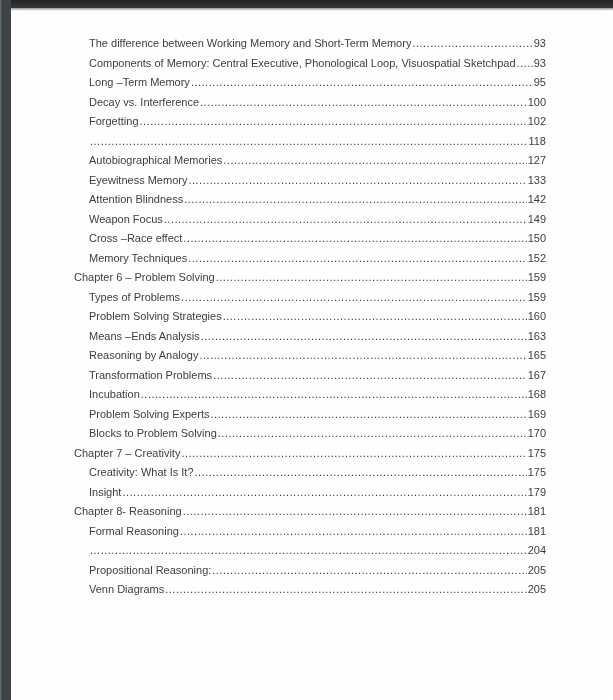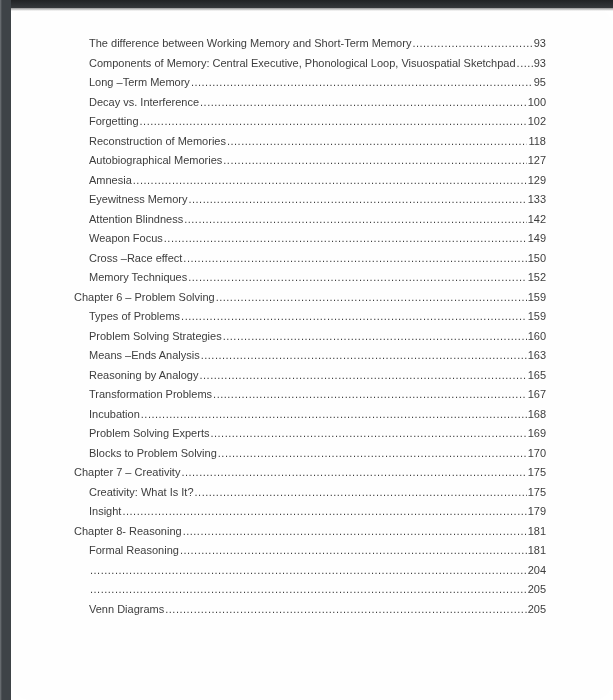--- a/index.html
+++ b/index.html
@@ -113,33 +113,27 @@
     <span class="toc-title">Decay vs. Interference</span>
     <span class="toc-leader"></span>
     <span class="toc-page">100</span>
   </div>
       <div class="toc-row level-2">
     <span class="toc-title">Forgetting</span>
     <span class="toc-leader"></span>
     <span class="toc-page">102</span>
   </div>
       <div class="toc-row level-2">
-    <span class="toc-title">Reconstruction of Memories</span>
     <span class="toc-leader"></span>
     <span class="toc-page">118</span>
   </div>
       <div class="toc-row level-2">
     <span class="toc-title">Autobiographical Memories</span>
     <span class="toc-leader"></span>
     <span class="toc-page">127</span>
-  </div>
-      <div class="toc-row level-2">
-    <span class="toc-title">Amnesia</span>
-    <span class="toc-leader"></span>
-    <span class="toc-page">129</span>
   </div>
       <div class="toc-row level-2">
     <span class="toc-title">Eyewitness Memory</span>
     <span class="toc-leader"></span>
     <span class="toc-page">133</span>
   </div>
       <div class="toc-row level-2">
     <span class="toc-title">Attention Blindness</span>
     <span class="toc-leader"></span>
     <span class="toc-page">142</span>
@@ -227,20 +221,21 @@
       <div class="toc-row level-2">
     <span class="toc-title">Formal Reasoning</span>
     <span class="toc-leader"></span>
     <span class="toc-page">181</span>
   </div>
       <div class="toc-row level-2">
     <span class="toc-leader"></span>
     <span class="toc-page">204</span>
   </div>
       <div class="toc-row level-2">
+    <span class="toc-title">Propositional Reasoning:</span>
     <span class="toc-leader"></span>
     <span class="toc-page">205</span>
   </div>
       <div class="toc-row level-2">
     <span class="toc-title">Venn Diagrams</span>
     <span class="toc-leader"></span>
     <span class="toc-page">205</span>
   </div>
     </div>
 </div>

